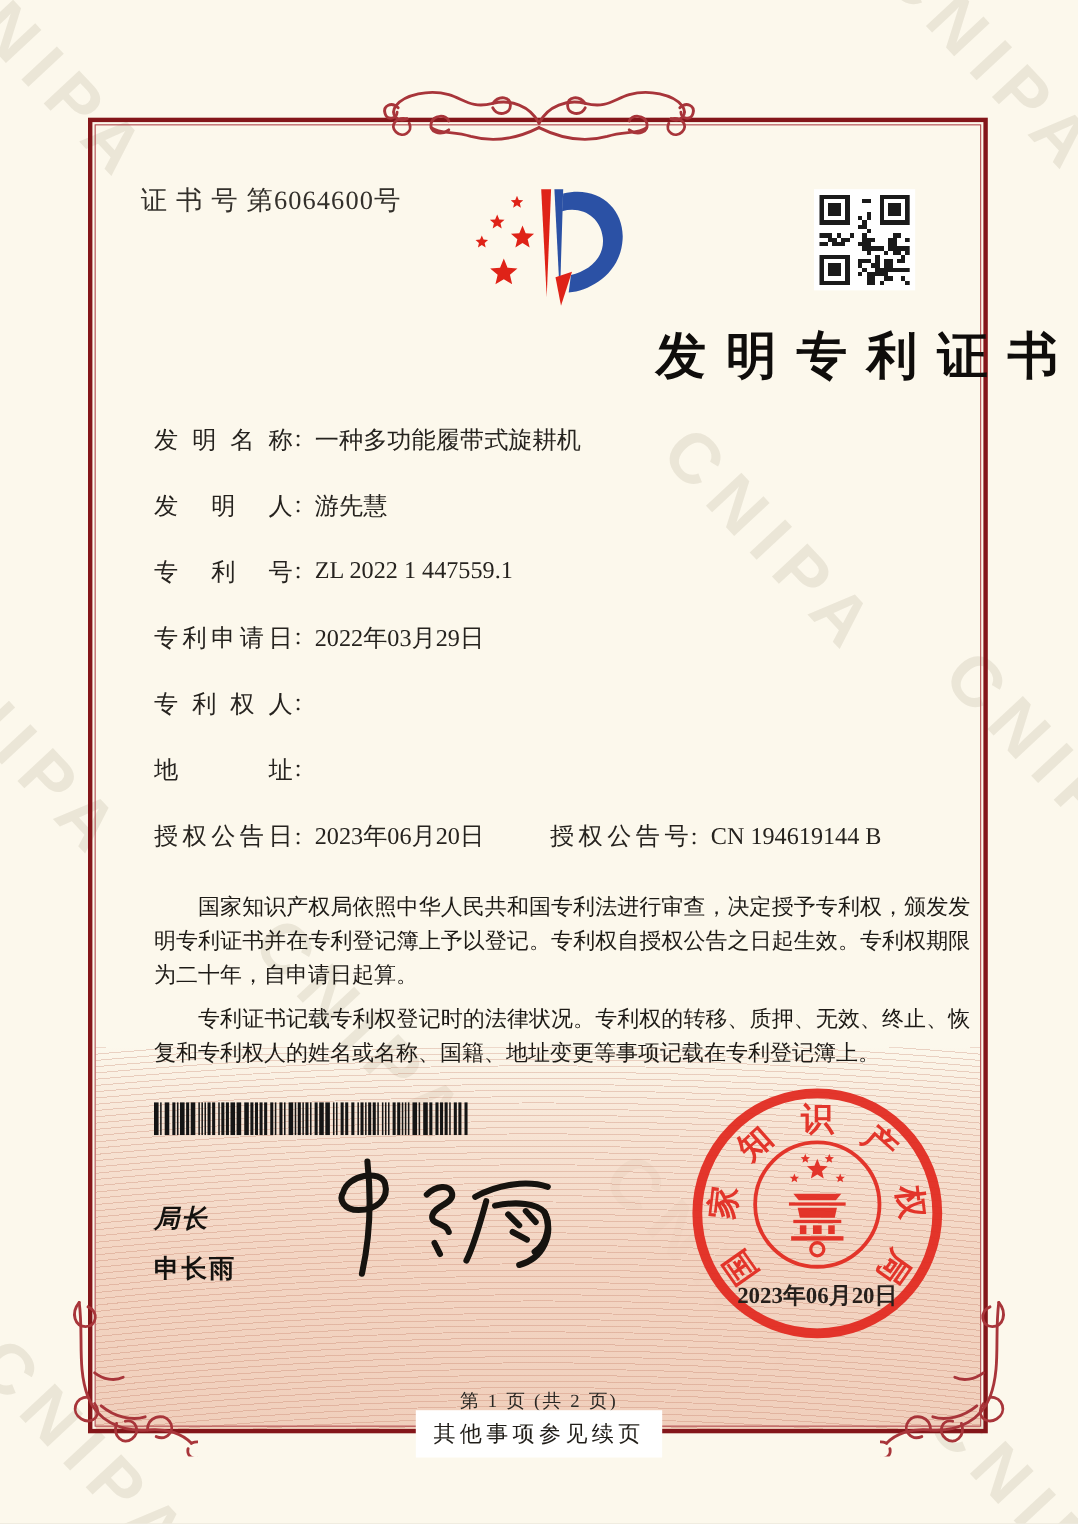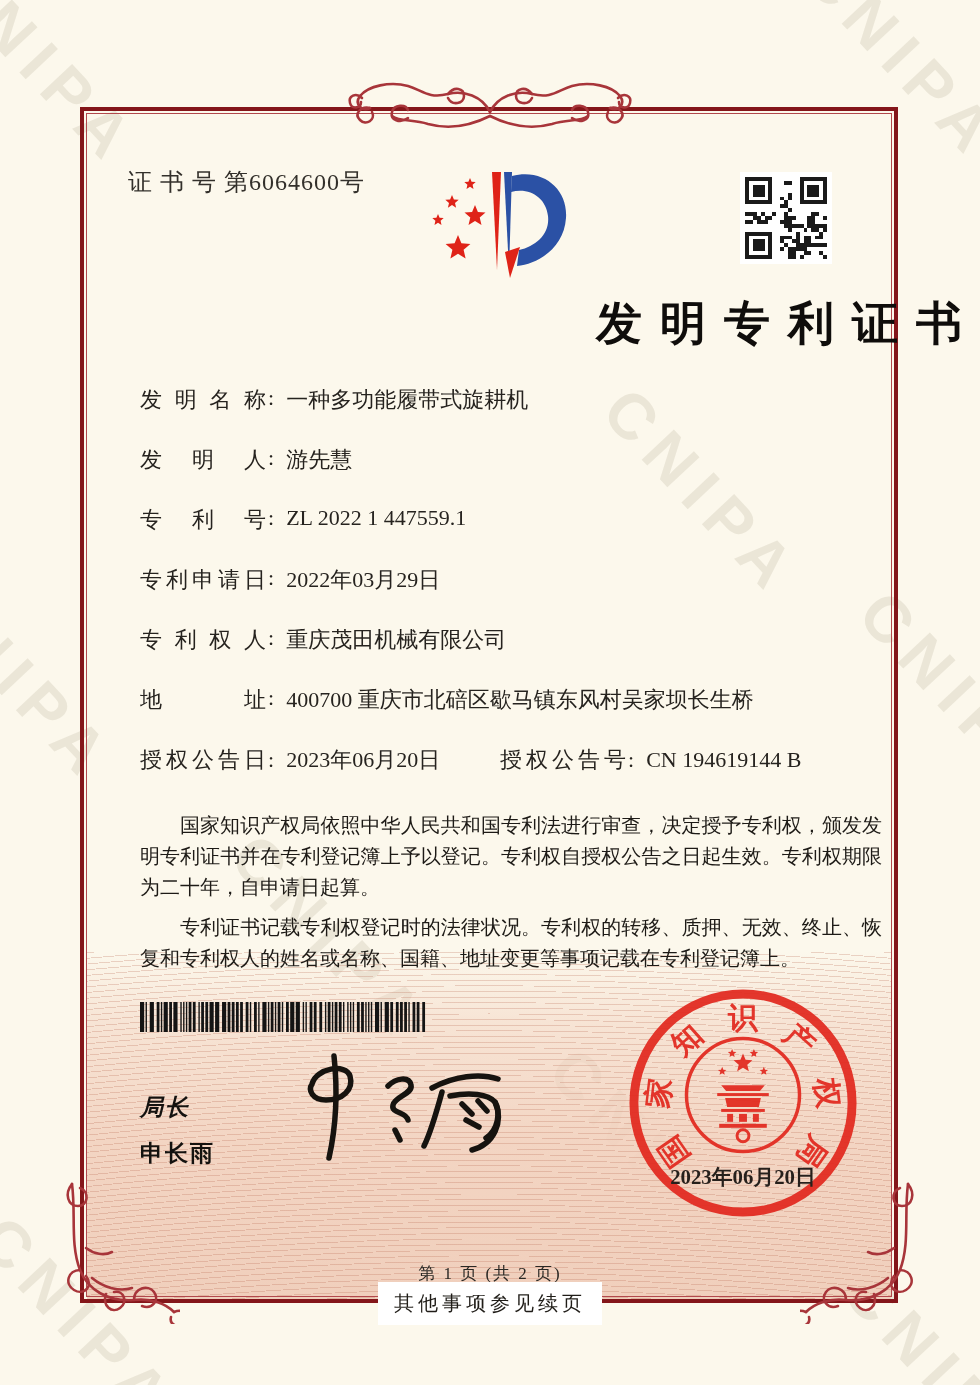--- a/index.html
+++ b/index.html
@@ -368,26 +368,24 @@
           <span>ZL 2022 1 447559.1</span>
       </div>
       <div class="row">
         <span class="lbl">专利申请日</span>
           <span class="colon">:</span>
           <span>2022年03月29日</span>
       </div>
       <div class="row">
         <span class="lbl">专利权人</span>
           <span class="colon">:</span>
-          <span>重庆茂田机械有限公司</span>
       </div>
       <div class="row">
         <span class="lbl">地址</span>
           <span class="colon">:</span>
-          <span>400700 重庆市北碚区歇马镇东风村吴家坝长生桥</span>
       </div>
       <div class="row">
         <span class="grp grp1">
           <span class="lbl">授权公告日</span>
             <span class="colon">:</span>
             <span>2023年06月20日</span>
         </span>
         <span class="grp">
           <span class="lbl">授权公告号</span>
             <span class="colon">:</span>

